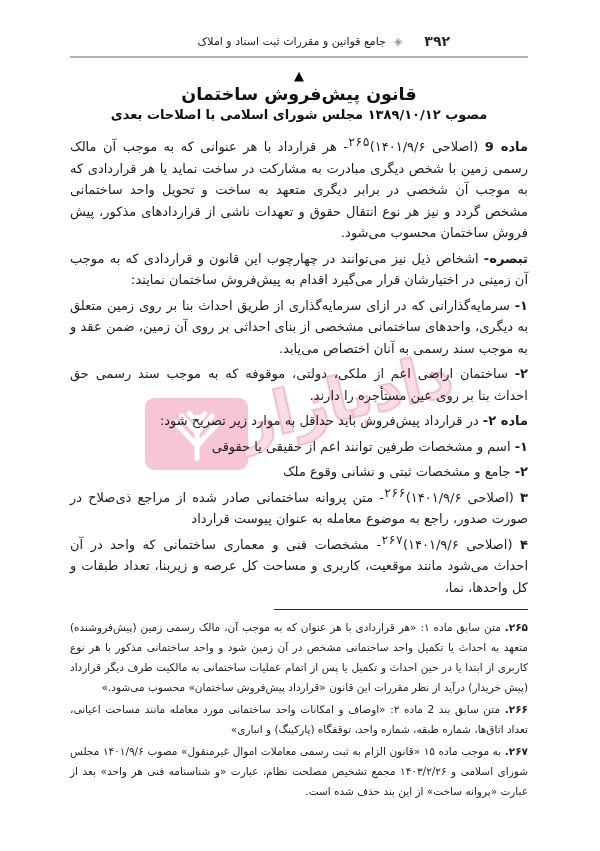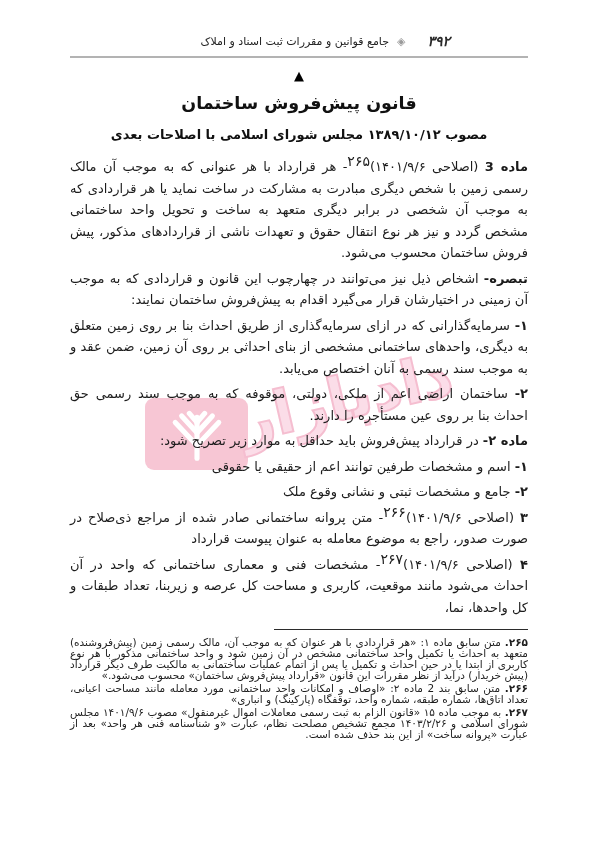--- a/index.html
+++ b/index.html
@@ -20,42 +20,42 @@
   }
   
   .header-row {
     display:flex;
     align-items:center;
     margin-left:0;
     margin-right:78px;
     font-size:11px;
     color:#2a2a2a;
   }
-  .page-num { font-weight:bold; font-size:14px; letter-spacing:1px;font-style:italic; }
+  .page-num { font-weight:bold; font-size:14px; letter-spacing:1px; }
   .orn { color:#9a9a9a; font-size:11px; margin-right:22px; margin-left:8px; }
   .header-title { font-size:11px; color:#222; }
   .header-rule { border-top:2px solid #b3b3b3; margin-top:7px; }
   
   .marker { text-align:center; margin-top:11px; font-size:13px; color:#000; line-height:1; }
-  .law-title { text-align:center; font-size:17.5px; font-weight:bold; margin-top:11px; color:#111; }
-  .law-subtitle { text-align:center; font-size:13px; font-weight:bold; margin-top:14px; color:#111; }
+  .law-title { text-align:center; font-size:17.5px; font-weight:bold; margin-top:2px; color:#111; }
+  .law-subtitle { text-align:center; font-size:13px; font-weight:bold; margin-top:3px; color:#111; }
   
   .body-col { margin-top:14px; font-size:13px; line-height:21.5px; text-align:justify; }
   .para { margin-bottom:4px; position:relative; z-index:1; }
   .lead { font-weight:bold; }
-  sup.ref { font-size:14px; line-height:0; }
+  sup.ref { font-size:12px; line-height:0;font-family:Liberation Mono, monospace; }
   
   .fn-divider {
     width:254px;
     border-top:1.5px solid #2b2b2b;
     margin-top:11px;
     margin-bottom:7px;
     position:relative; z-index:1;
   }
-  .footnotes { font-size:10.5px; line-height:11px; text-align:justify; color:#1e1e1e; }
+  .footnotes { font-size:10.5px; line-height:20px; text-align:justify; color:#1e1e1e; }
   .fn { margin-bottom:2px; position:relative; z-index:1; }
   .fn-num { font-weight:bold; }
   
   .wm-logo {
     position:absolute; left:145px; top:398px;
     width:103px; height:72px;
     background:#f7c6d4;
     border-radius:9px;
     display:flex; align-items:center; justify-content:center;
     z-index:0;
@@ -102,21 +102,21 @@
   </div>
   <div class="header-rule"></div>
 
   <div class="marker">▲</div>
   <div class="law-title">قانون پیش‌فروش ساختمان</div>
   <div class="law-subtitle">مصوب ۱۳۸۹/۱۰/۱۲ مجلس شورای اسلامی با اصلاحات بعدی</div>
 
   <div class="body-col">
 
     <div class="para">
-      <span class="lead">ماده 3</span><span> (اصلاحی ۱۴۰۱/۹/۶)</span><sup class="ref">۲۶۵</sup><span>- هر قرارداد با هر عنوانی که به موجب آن مالک رسمی زمین با شخص دیگری مبادرت به مشارکت در ساخت نماید یا هر قراردادی که به موجب آن شخصی در برابر دیگری متعهد به ساخت و تحویل واحد ساختمانی مشخص گردد و نیز هر نوع انتقال حقوق و تعهدات ناشی از قراردادهای مذکور، پیش فروش ساختمان محسوب می‌شود.</span>
+      <span class="lead">ماده 9</span><span> (اصلاحی ۱۴۰۱/۹/۶)</span><sup class="ref">۲۶۵</sup><span>- هر قرارداد با هر عنوانی که به موجب آن مالک رسمی زمین با شخص دیگری مبادرت به مشارکت در ساخت نماید یا هر قراردادی که به موجب آن شخصی در برابر دیگری متعهد به ساخت و تحویل واحد ساختمانی مشخص گردد و نیز هر نوع انتقال حقوق و تعهدات ناشی از قراردادهای مذکور، پیش فروش ساختمان محسوب می‌شود.</span>
     </div>
 
     <div class="para">
       <span class="lead">تبصره-</span><span> اشخاص ذیل نیز می‌توانند در چهارچوب این قانون و قراردادی که به موجب آن زمینی در اختیارشان قرار می‌گیرد اقدام به پیش‌فروش ساختمان نمایند:</span>
     </div>
 
     <div class="para">
       <span class="lead">۱-</span><span> سرمایه‌گذارانی که در ازای سرمایه‌گذاری از طریق احداث بنا بر روی زمین متعلق به دیگری، واحدهای ساختمانی مشخصی از بنای احداثی بر روی آن زمین، ضمن عقد و به موجب سند رسمی به آنان اختصاص می‌یابد.</span>
     </div>
 

